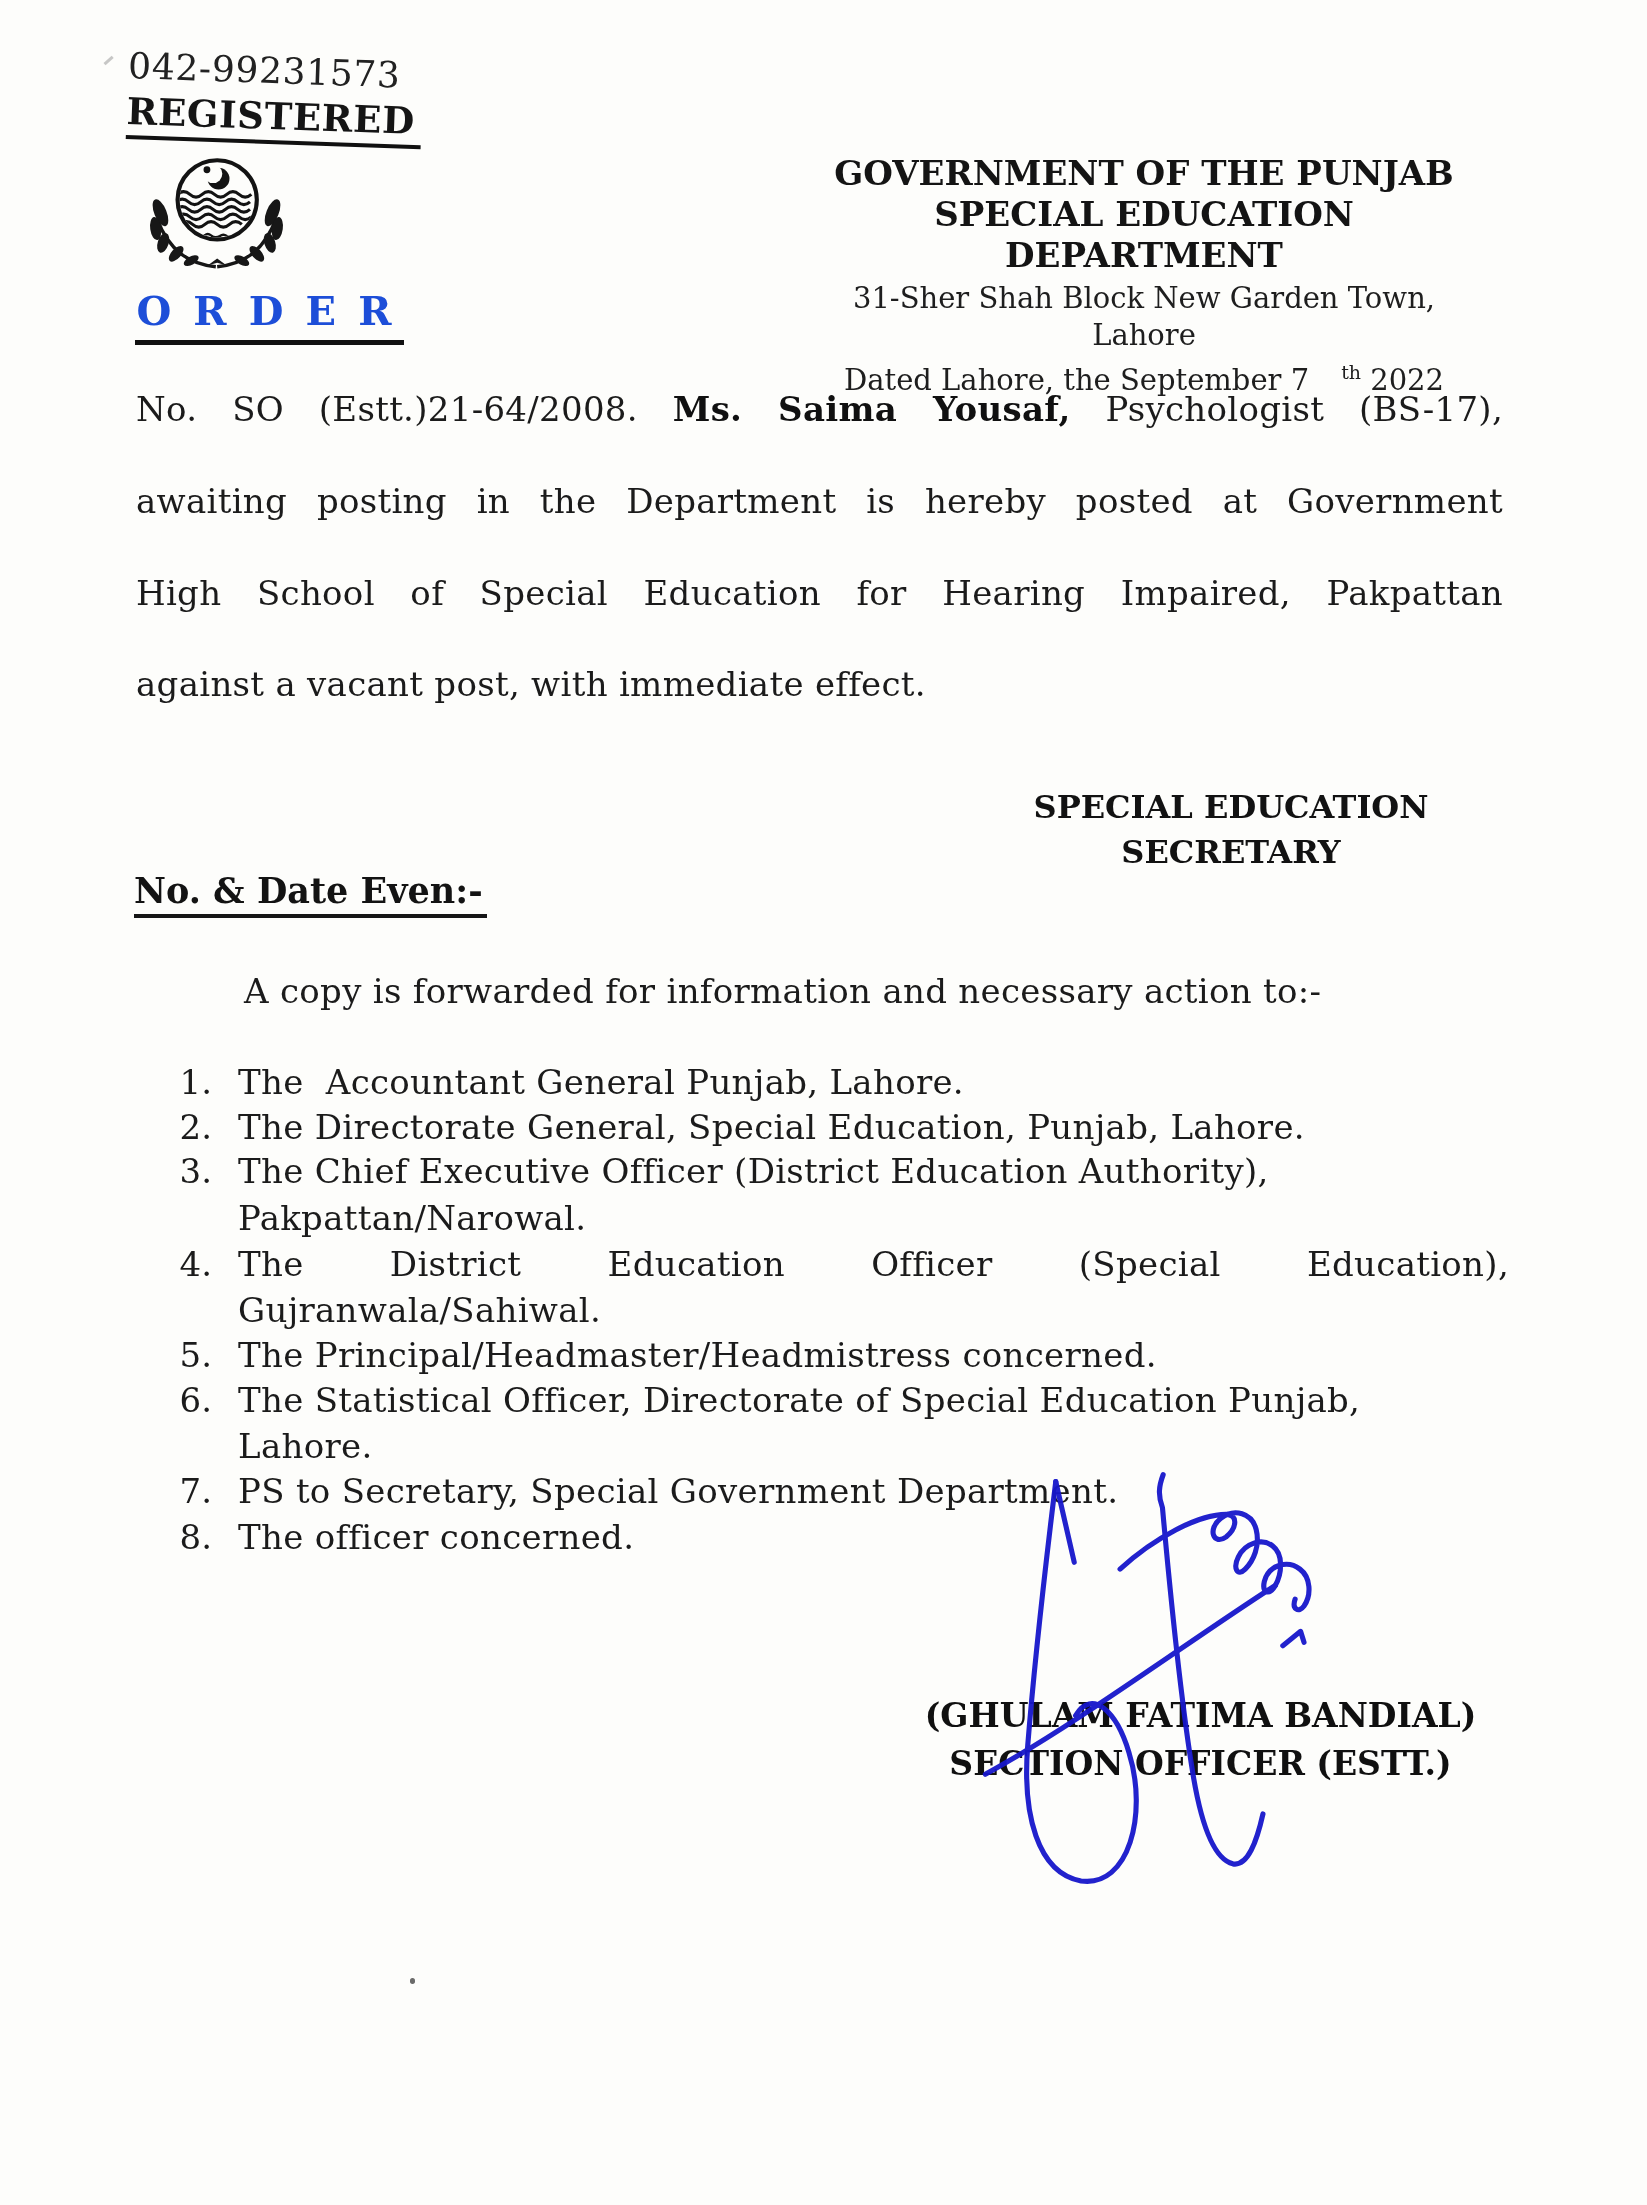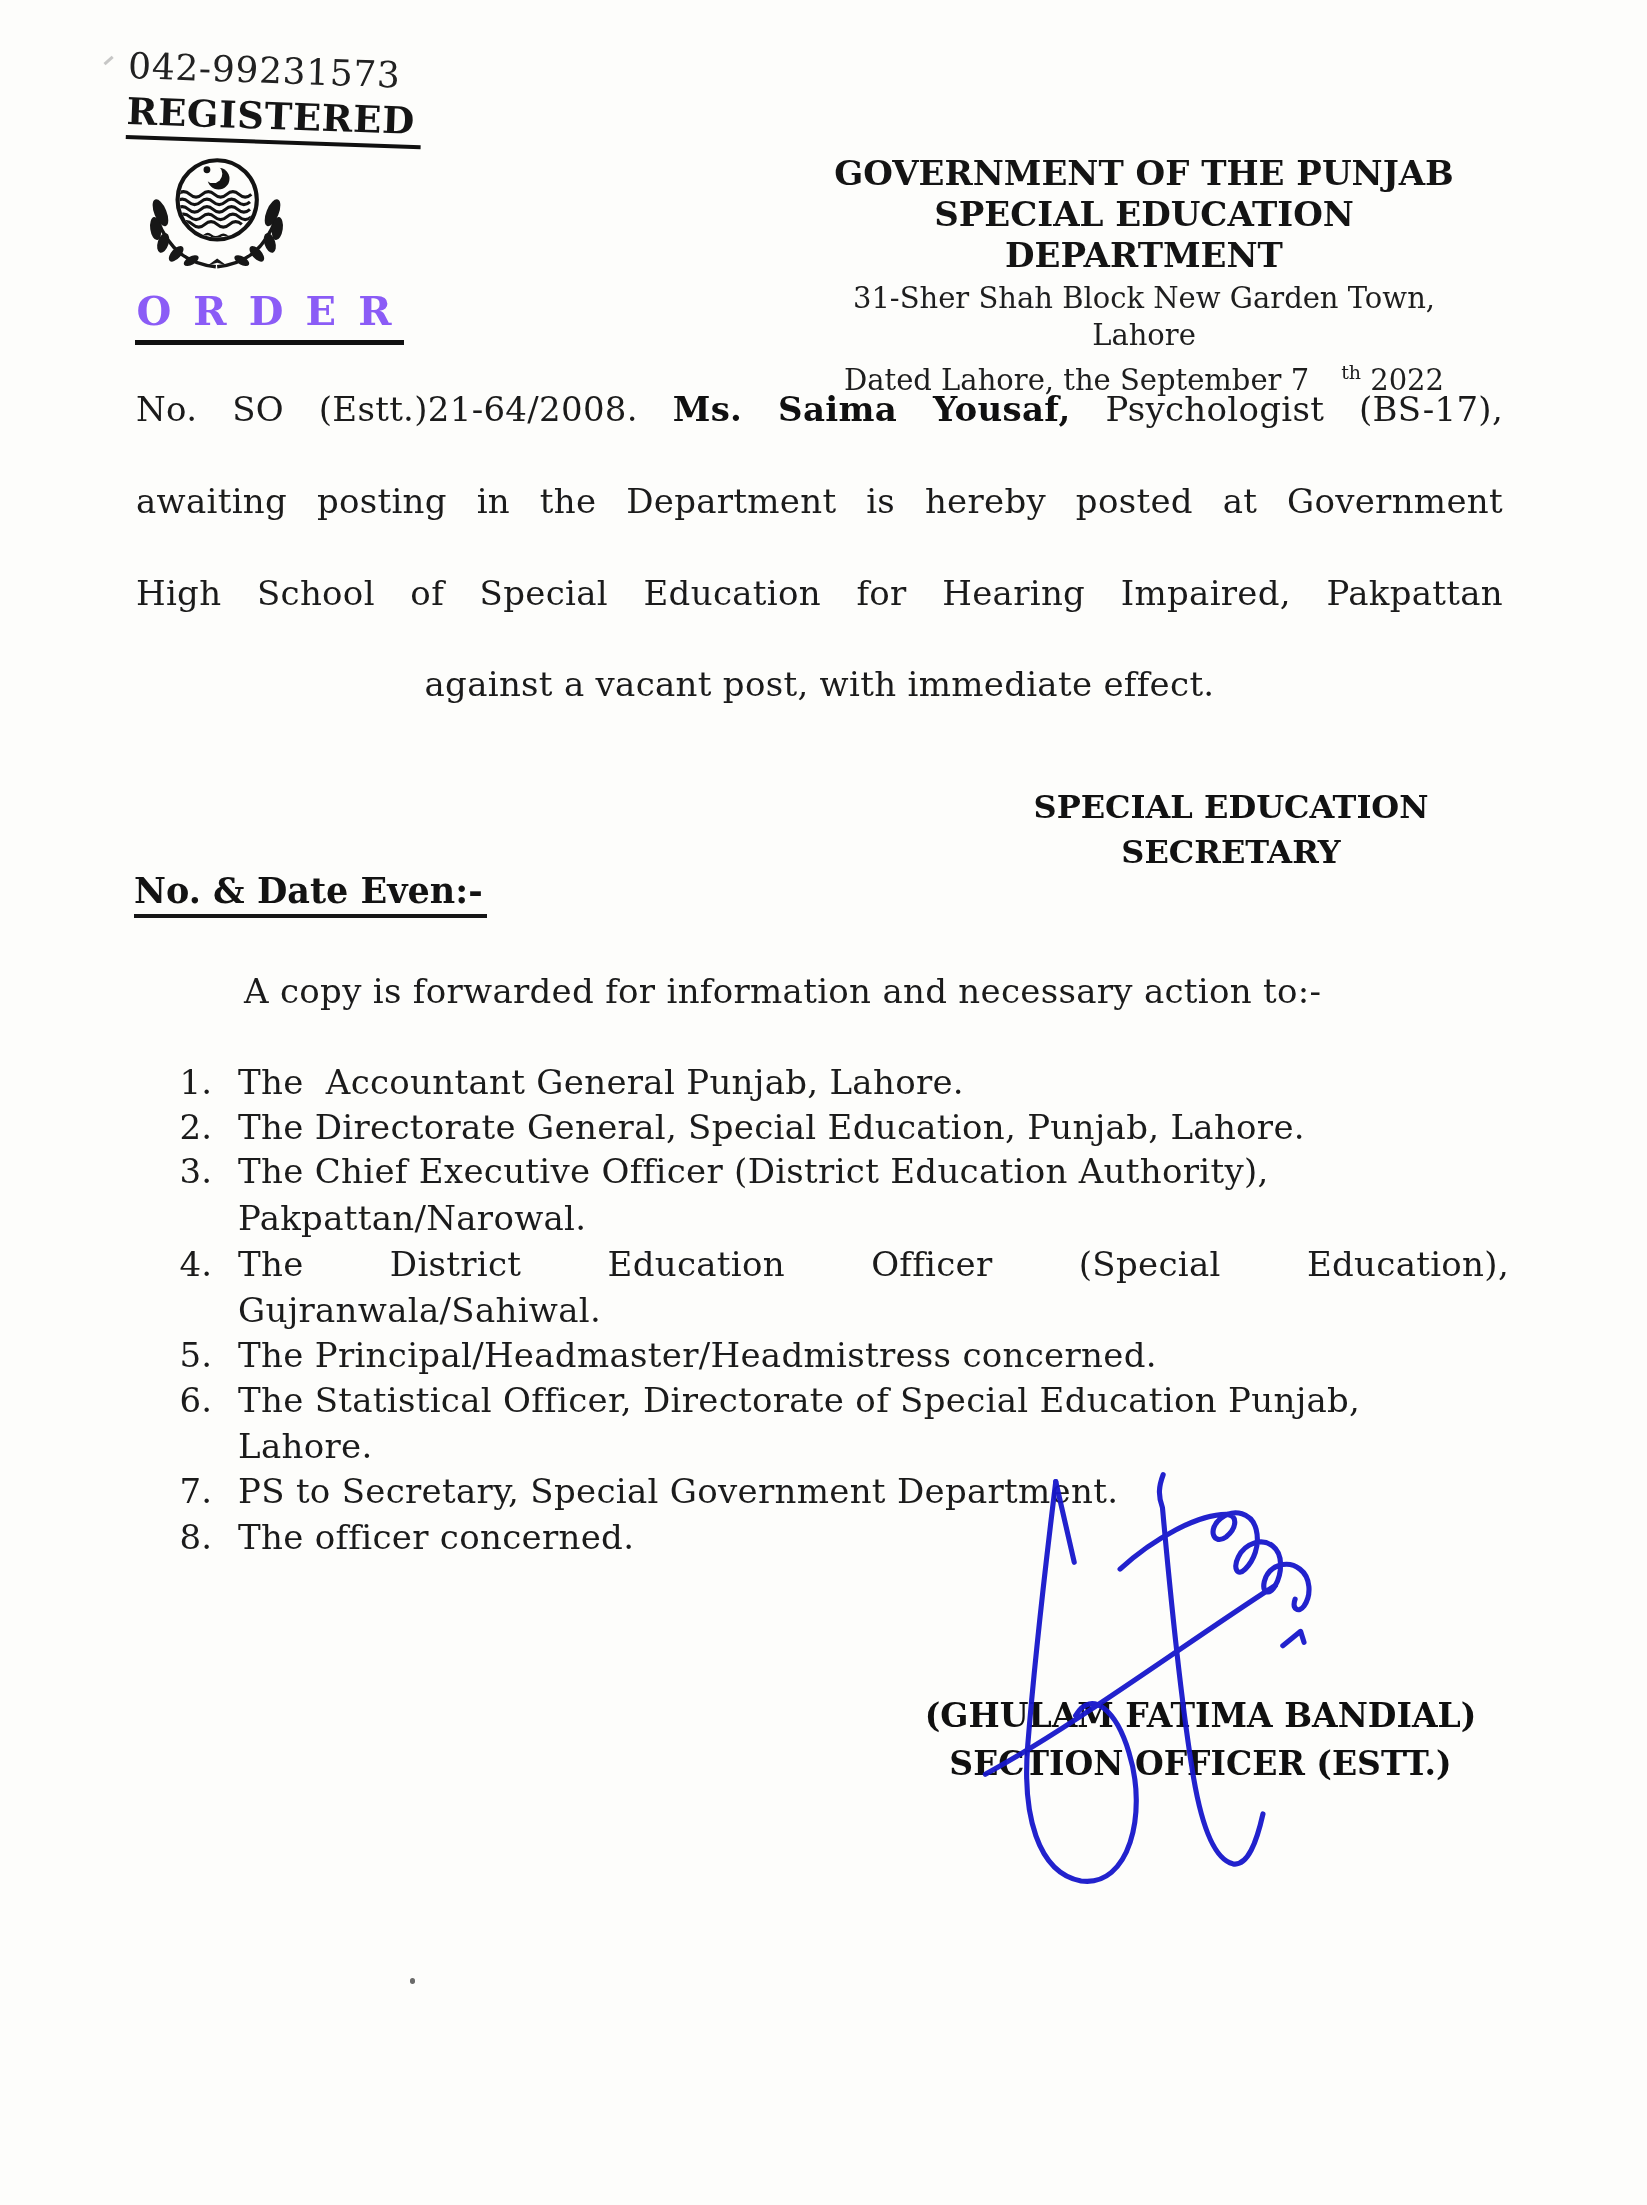--- a/index.html
+++ b/index.html
@@ -20,21 +20,21 @@
     letter-spacing:0.7px; color:#151515;
     border-bottom:4.8px solid #111; padding:0 6.8px 2.1px 0;
   }
 
   
   .emblem { left:142px; top:156px; width:149px; height:115px; }
 
   
   .order-heading {
     left:135px; top:287px; font-size:40px; font-weight:bold; letter-spacing:4.1px;
-    color:#8b5cf6; border-bottom:5.5px solid #111; padding:0 8.2px 5.5px 1.4px; width:max-content;
+    color:#1d4ed8; border-bottom:5.5px solid #111; padding:0 8.2px 5.5px 1.4px; width:max-content;
   }
 
   
   .letterhead { left:809px; top:153px; width:670px; text-align:center; }
   .lh-line1, .lh-line2 { font-size:34px; font-weight:bold; line-height:41px; color:#141414; }
   .lh-addr { font-size:29px; line-height:37px; margin-top:4.1px; color:#1e1e1e; }
   .lh-date { font-size:29px; line-height:37px; color:#1e1e1e; }
   .lh-date sup { font-size:19px;margin-left:32px; }
 
   
@@ -137,21 +137,21 @@
     <div class="lh-line2">SPECIAL EDUCATION DEPARTMENT</div>
     <div class="lh-addr">31-Sher Shah Block New Garden Town, Lahore</div>
     <div class="lh-date"><span>Dated Lahore, the September 7</span><sup>th</sup><span> 2022</span></div>
   </div>
 
   <div class="abs body-line jst" style="top:389px;">
     <span>No. SO (Estt.)21-64/2008.  </span><span class="b">Ms. Saima Yousaf,</span><span> Psychologist (BS-17),</span>
   </div>
   <div class="abs body-line jst" style="top:573px;">High School of Special Education for Hearing Impaired, Pakpattan</div>
   <div class="abs body-line jst" style="top:481px;">awaiting posting in the Department is hereby posted at Government</div>
-  <div class="abs body-line" style="top:664px;text-align:center;">against a vacant post, with immediate effect.</div>
+  <div class="abs body-line" style="top:664px;">against a vacant post, with immediate effect.</div>
 
   <div class="abs secretary">
     <div>SPECIAL EDUCATION</div>
     <div>SECRETARY</div>
   </div>
 
   <div class="abs no-date">No. &amp; Date Even:-</div>
 
   <div class="abs copy-line">A copy is forwarded for information and necessary action to:-</div>
 

